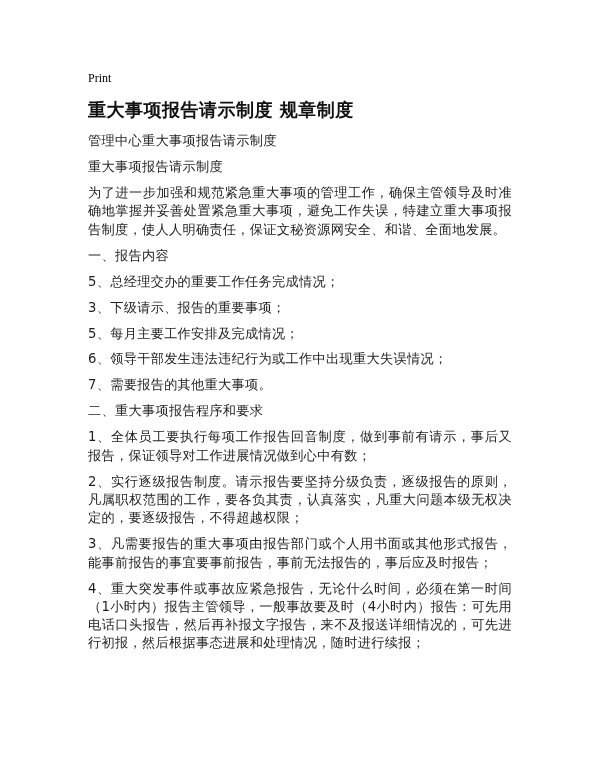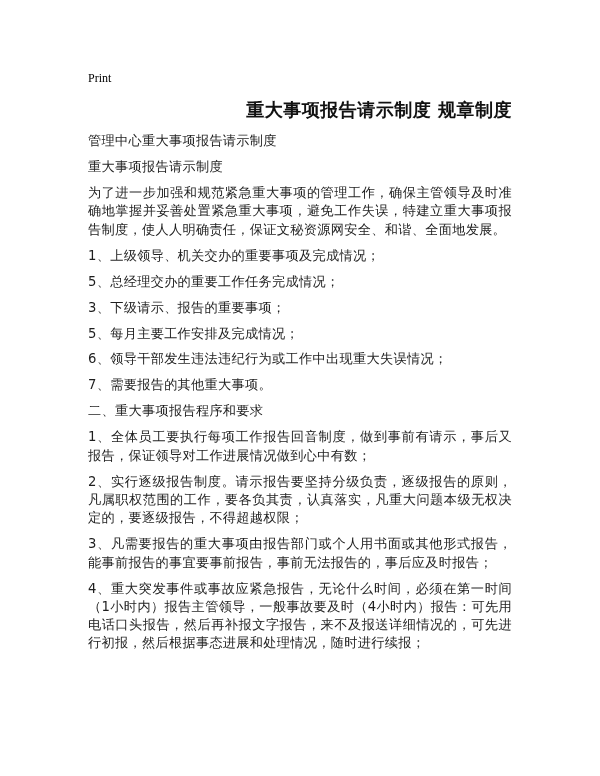--- a/index.html
+++ b/index.html
@@ -9,40 +9,40 @@
     font-family: "DejaVu Sans", "Liberation Sans", sans-serif;
     color: #1a1a1a;
   }
   .page { position: absolute; left: 88px; top: 0; width: 424px; }
   .print {
     position: absolute; left: 0; top: 71px;
     font-family: Liberation Serif, serif;
     font-size: 12px; color: #000000;
   }
   .title {
-    position: absolute; left: 0; top: 98px; width: 424px; text-align: right;
+    position: absolute; left: 0; top: 98px; width: 424px; text-align: left;
     font-size: 18px; font-weight: bold; color: #111; letter-spacing: 0.5px;
   }
   .body { position: absolute; left: 0; top: 132px; width: 424px; }
   .para {
     font-size: 13.2px; line-height: 18.3px; margin: 0 0 7.7px 0;
     text-align: justify; color: #1e1e1e; letter-spacing: 0.3px;
   }
 </style>
 </head>
 <body>
 
 <div class="page">
   <div class="print">Print</div>
   <div class="title">重大事项报告请示制度  规章制度</div>
   <div class="body">
     <p class="para">管理中心重大事项报告请示制度</p>
     <p class="para">重大事项报告请示制度</p>
     <p class="para">为了进一步加强和规范紧急重大事项的管理工作，确保主管领导及时准确地掌握并妥善处置紧急重大事项，避免工作失误，特建立重大事项报告制度，使人人明确责任，保证文秘资源网安全、和谐、全面地发展。</p>
-    <p class="para">1、上级领导、机关交办的重要事项及完成情况；</p>
+    <p class="para">一、报告内容</p>
     <p class="para">5、总经理交办的重要工作任务完成情况；</p>
     <p class="para">3、下级请示、报告的重要事项；</p>
     <p class="para">5、每月主要工作安排及完成情况；</p>
     <p class="para">6、领导干部发生违法违纪行为或工作中出现重大失误情况；</p>
     <p class="para">7、需要报告的其他重大事项。</p>
     <p class="para">二、重大事项报告程序和要求</p>
     <p class="para">1、全体员工要执行每项工作报告回音制度，做到事前有请示，事后又报告，保证领导对工作进展情况做到心中有数；</p>
     <p class="para">2、实行逐级报告制度。请示报告要坚持分级负责，逐级报告的原则，凡属职权范围的工作，要各负其责，认真落实，凡重大问题本级无权决定的，要逐级报告，不得超越权限；</p>
     <p class="para">3、凡需要报告的重大事项由报告部门或个人用书面或其他形式报告，能事前报告的事宜要事前报告，事前无法报告的，事后应及时报告；</p>
     <p class="para">4、重大突发事件或事故应紧急报告，无论什么时间，必须在第一时间（1小时内）报告主管领导，一般事故要及时（4小时内）报告：可先用电话口头报告，然后再补报文字报告，来不及报送详细情况的，可先进行初报，然后根据事态进展和处理情况，随时进行续报；</p>

